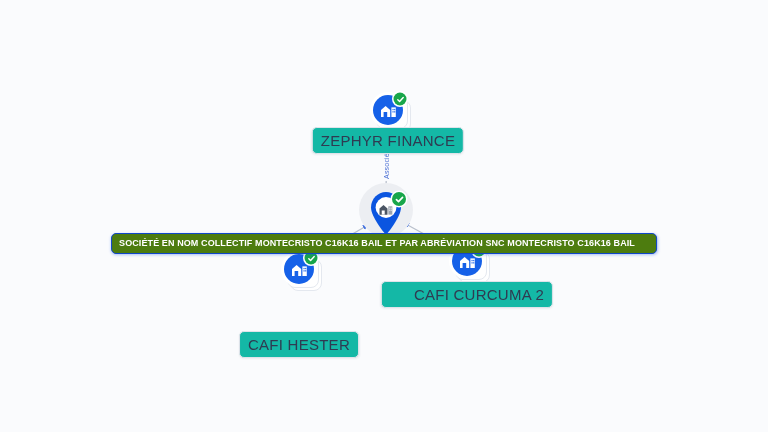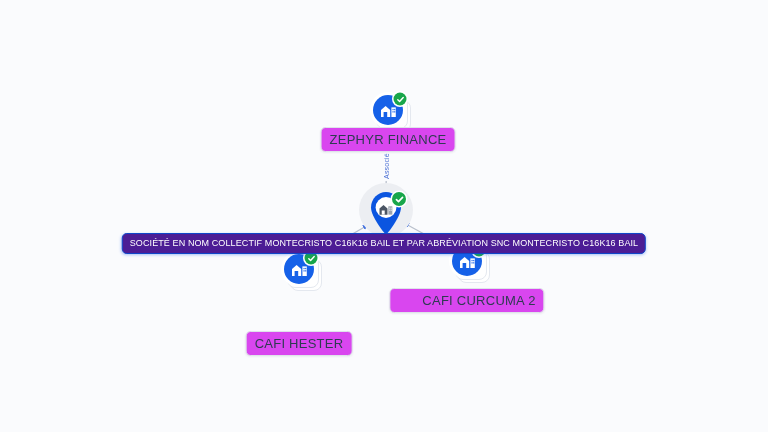--- a/index.html
+++ b/index.html
@@ -120,38 +120,39 @@
     transform: translate(-50%, -50%) translate(13px, -12px);
     width: 14px;
     height: 14px;
   }
 
   
   .chip {
     position: absolute;
     transform: translate(-50%, 0);
     white-space: nowrap;
-    background: #d946ef;
+    background: #14b8a6;
     border: 1px solid #dfe3ea;
     border-radius: 5px;
     color: #2f3b52;
-    font-size: 13px;
+    font-size: 15px;
     letter-spacing: 0.25px;
     line-height: 1;
     padding: 5px 8px 5px 8px;
     box-shadow: 0 1px 2px rgba(23,38,71,0.07);
   }
   .chip.selected {
-    background: #4c1d95;
+    background: #4d7c0f;
     border-color: #0f46c9;
     color: #ffffff;
     font-size: 9px;
     letter-spacing: 0.1px;
-    padding: 5px 7px 5px 7px;
+    padding: 5px 21px 5px 7px;
     box-shadow: 0 1px 3px rgba(19,82,232,0.35);
+    font-weight: bold;
   }
 
   
   .edge-label {
     position: absolute;
     transform-origin: 50% 50%;
     color: #4a6fd4;
     font-size: 7px;
     letter-spacing: 0.2px;
     line-height: 1;
@@ -228,21 +229,21 @@
           <rect x="12.5" y="8.2" width="1.1" height="1.3" fill="#1661e8"></rect>
           <rect x="14.2" y="8.2" width="1.1" height="1.3" fill="#1661e8"></rect>
         </svg>
       </div>
       <div class="check-badge">
         <svg width="8" height="8" viewBox="0 0 10 10" aria-hidden="true">
           <path d="M1.6 5.2 L3.9 7.4 L8.4 2.6" fill="none" stroke="#ffffff" stroke-width="1.8" stroke-linecap="round" stroke-linejoin="round"></path>
         </svg>
       </div>
     </div>
-    <div class="chip" style="left:0px; top:27px;padding-left:32px;">CAFI CURCUMA 2</div>
+    <div class="chip" style="left:0px; top:20px;padding-left:32px;">CAFI CURCUMA 2</div>
   </div>
 
   <div class="node" style="left:299px; top:269px;">
     <div class="node-visual">
       <div class="stack s1"></div>
       <div class="stack s2"></div>
       <div class="circle-icon">
         <svg width="17" height="15" viewBox="0 0 17 15" aria-hidden="true">
           <path d="M1 14 L1 7 L5.6 3 L10.2 7 L10.2 14 Z" fill="#ffffff"></path>
           <rect x="3.6" y="9" width="3.6" height="5" fill="#1661e8"></rect>

